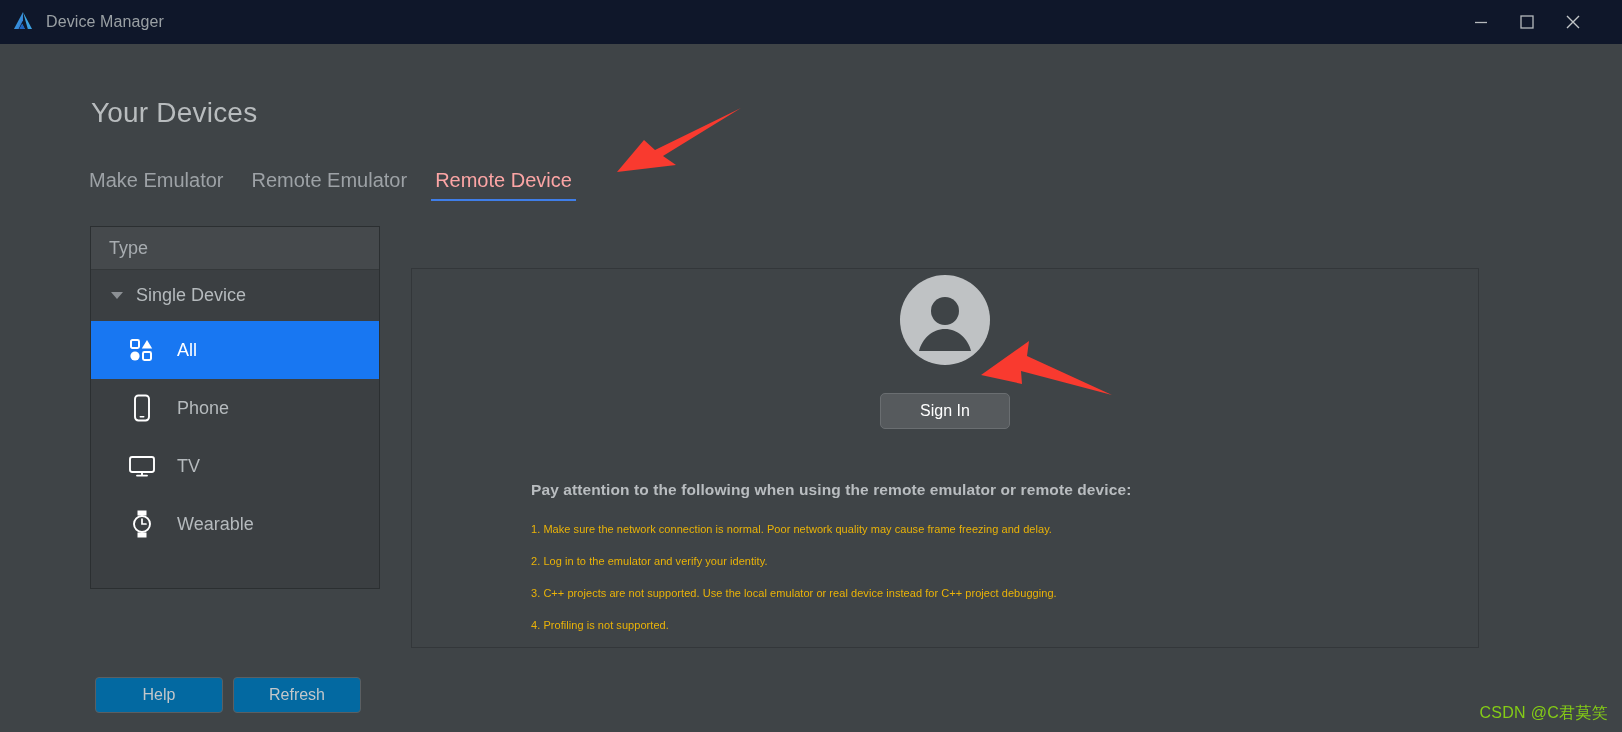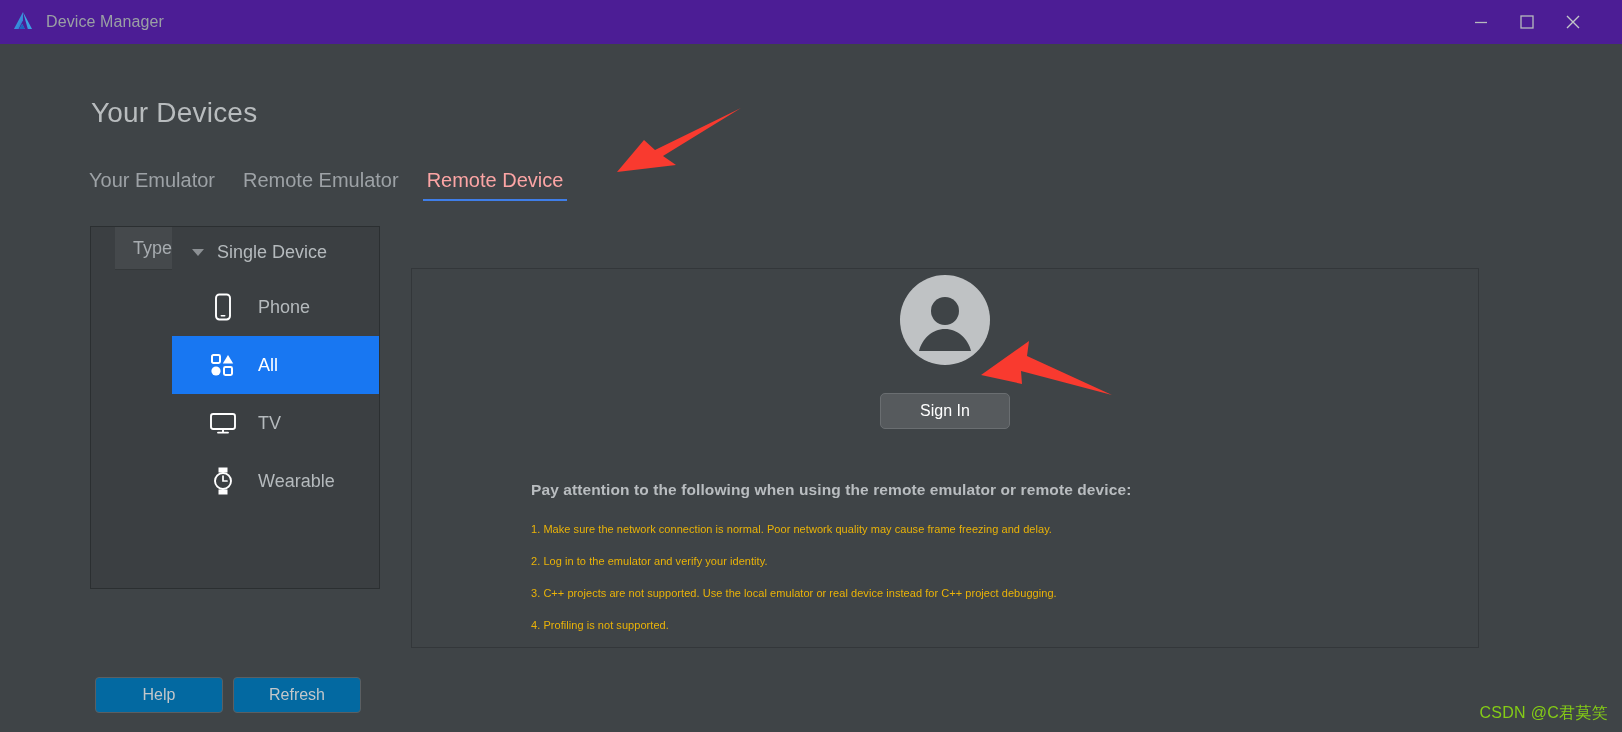--- a/index.html
+++ b/index.html
@@ -19,21 +19,21 @@
   .window {
     position: absolute; inset: 0;
     background: #3f4447;
     display: flex; flex-direction: column;
   }
 
   
   .titlebar {
     height: 44px; flex: 0 0 44px;
     display: flex; align-items: center;
-    background: #4c1d95;
+    background: #0f172a;
     position: relative;
   }
   .app-logo {
     width: 26px; height: 26px;
     margin-left: 10px; margin-right: 10px;
     flex: 0 0 26px;
     display: block;
   }
   .app-title {
     font-size: 16px;
@@ -95,21 +95,21 @@
   }
 
   
   .left-panel {
     position: absolute;
     left: 90px; top: 182px;
     width: 290px; height: 363px;
     border: 1px solid #2b2f31;
     background: #3b3f42;
     box-sizing: border-box;
-    display: flex; flex-direction: row; padding-left: 24px;
+    display: flex; flex-direction: column;
   }
   .list-header {
     height: 43px; flex: 0 0 43px;
     display: flex; align-items: center;
     padding-left: 18px;
     font-size: 18px;
     color: #a7acb0;
     background: #45494c;
     border-bottom: 1px solid #34383a;
     box-sizing: border-box;
@@ -279,54 +279,54 @@
         </svg>
       </div>
     </div>
   </div>
 
   <div class="content">
 
     <div class="page-title">Your Devices</div>
 
     <div class="tabs">
-      <div class="tab">Your Emulator</div>
+      <div class="tab">Make Emulator</div>
       <div class="tab">Remote Emulator</div>
       <div class="tab active">Remote Device</div>
     </div>
 
     <div class="left-panel">
       <div class="list-header">Type</div>
       <div class="list-body">
 
         <div class="group-row">
           <span class="caret"></span>
           <span>Single Device</span>
-        </div>
-
-        <div class="dev-row">
-          <span class="dev-icon">
-            <svg width="20" height="28" viewBox="0 0 20 28">
-              <rect x="3" y="1.5" width="14" height="25" rx="3.4" fill="none" stroke="#fff" stroke-width="1.9"></rect>
-              <rect x="7.5" y="22" width="5" height="1.6" rx="0.8" fill="#fff"></rect>
-            </svg>
-          </span>
-          <span>Phone</span>
         </div>
 
         <div class="dev-row selected">
           <span class="dev-icon">
             <svg width="24" height="22" viewBox="0 0 24 22">
               <rect x="1" y="1" width="8" height="8" rx="1.4" fill="none" stroke="#fff" stroke-width="2"></rect>
               <path d="M17 1 L22.2 9.4 L11.8 9.4 Z" fill="#fff"></path>
               <circle cx="5" cy="17" r="4.6" fill="#fff"></circle>
               <rect x="13" y="13" width="8" height="8" rx="1.4" fill="none" stroke="#fff" stroke-width="2"></rect>
             </svg>
           </span>
           <span>All</span>
+        </div>
+
+        <div class="dev-row">
+          <span class="dev-icon">
+            <svg width="20" height="28" viewBox="0 0 20 28">
+              <rect x="3" y="1.5" width="14" height="25" rx="3.4" fill="none" stroke="#fff" stroke-width="1.9"></rect>
+              <rect x="7.5" y="22" width="5" height="1.6" rx="0.8" fill="#fff"></rect>
+            </svg>
+          </span>
+          <span>Phone</span>
         </div>
 
         <div class="dev-row">
           <span class="dev-icon">
             <svg width="28" height="24" viewBox="0 0 28 24">
               <rect x="2" y="3" width="24" height="15" rx="2.2" fill="none" stroke="#fff" stroke-width="1.9"></rect>
               <path d="M14 18 V21" stroke="#fff" stroke-width="1.9"></path>
               <path d="M9 21.6 H19" stroke="#fff" stroke-width="1.9" stroke-linecap="round"></path>
             </svg>
           </span>

